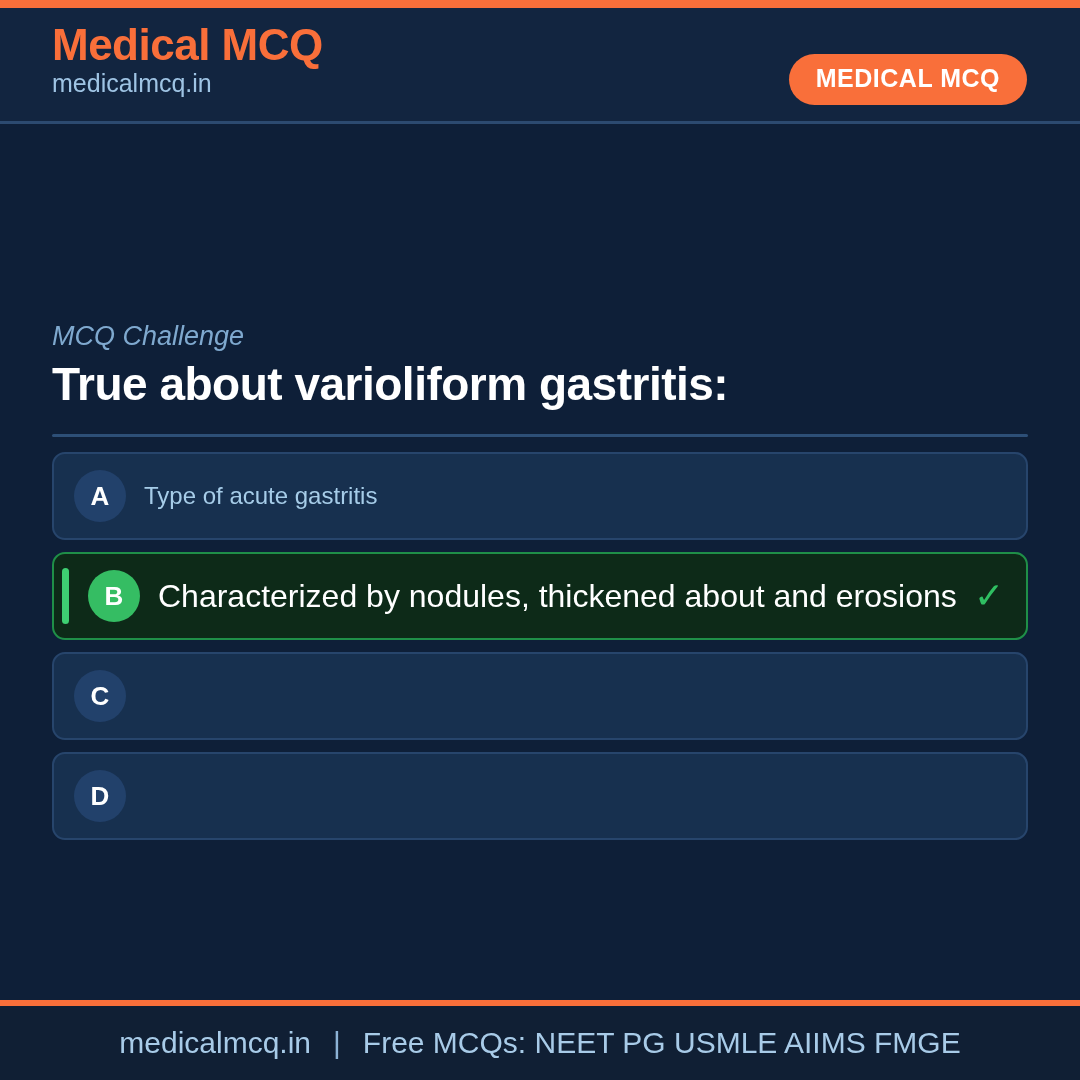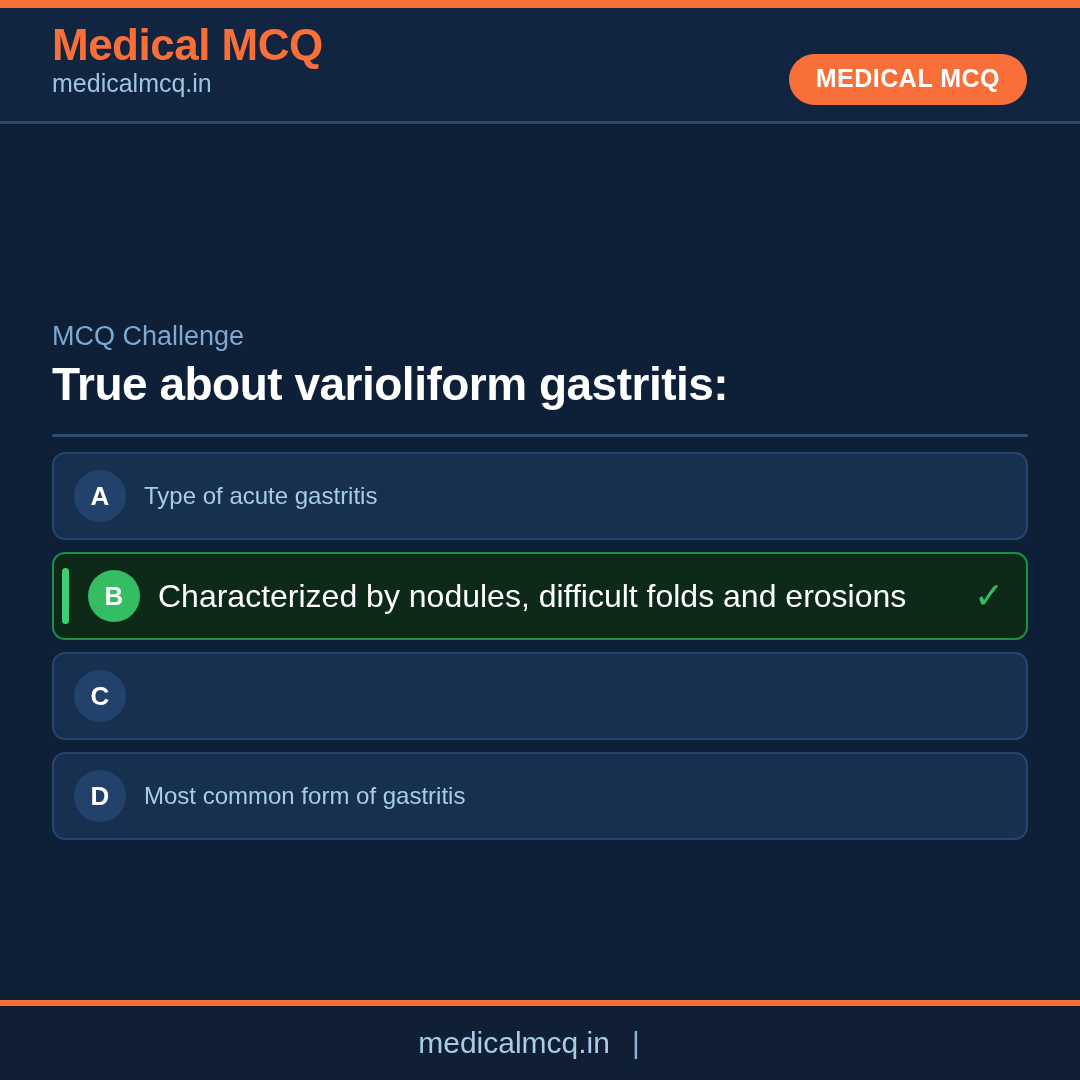--- a/index.html
+++ b/index.html
@@ -55,21 +55,21 @@
   .main {
     position:absolute; left:0; top:127px;
     width:1080px; height:873px;
   }
 
   .question-block {
     position:absolute; left:52px; top:193px; width:976px;
   }
   .eyebrow {
     font-size:27px; color:#7fa9cf;
-    line-height:1.2; margin-bottom:6px;
+    line-height:1.2; margin-bottom:6px;font-style:italic;
   }
   .question {
     font-size:46px; font-weight:bold; color:#ffffff;
     line-height:1.15; letter-spacing:-0.5px;
   }
   .divider {
     margin-top:23px;
     height:3px; background:#2d4f77; width:976px;
     border-radius:2px;
   }
@@ -168,36 +168,36 @@
 
     <div class="option">
       <div class="option-badge">A</div>
       <div class="option-text">Type of acute gastritis</div>
       <div class="option-check"></div>
     </div>
 
     <div class="option correct">
       <div class="accent-bar"></div>
       <div class="option-badge">B</div>
-      <div class="option-text">Characterized by nodules, difficult folds and erosions</div>
+      <div class="option-text">Characterized by nodules, thickened about and erosions</div>
       <div class="option-check">✓</div>
     </div>
 
     <div class="option">
       <div class="option-badge">C</div>
       <div class="option-check"></div>
     </div>
 
     <div class="option">
       <div class="option-badge">D</div>
-      <div class="option-text">Most common form of gastritis</div>
       <div class="option-check"></div>
     </div>
 
   </div>
 </div>
 
 <div class="footer">
   <div class="footer-inner">
     <span class="footer-site">medicalmcq.in</span>
     <span class="footer-sep">|</span>
+    <span class="footer-tags">Free MCQs: NEET PG  USMLE  AIIMS  FMGE</span>
   </div>
 </div>
 
 </body></html>

